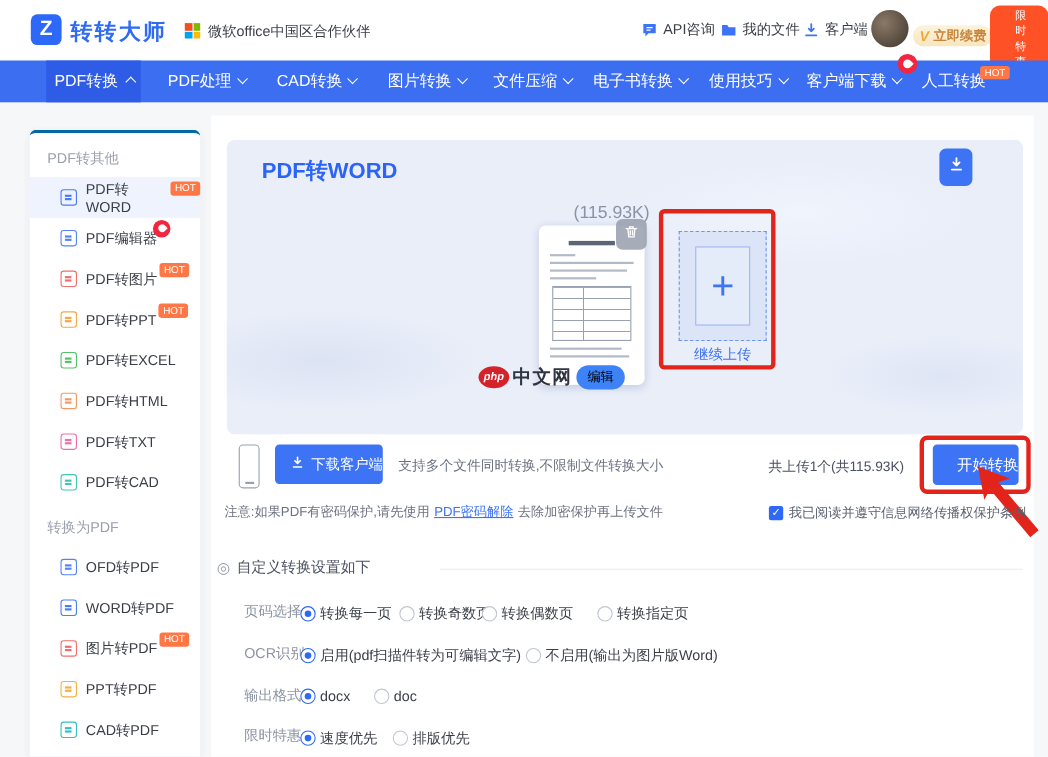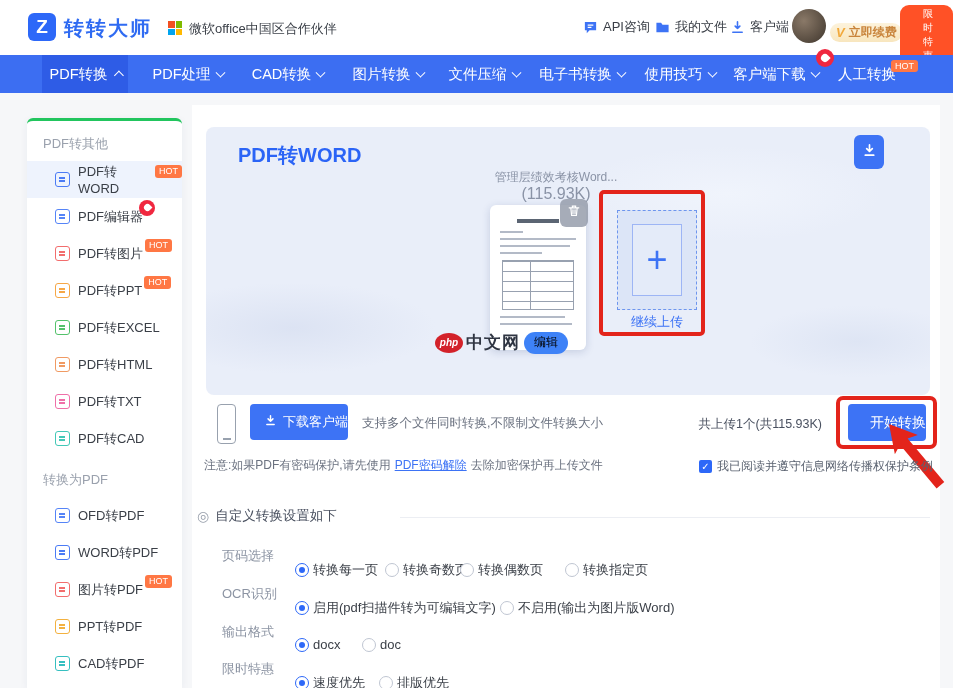--- a/index.html
+++ b/index.html
@@ -27,21 +27,21 @@
   .nav-item.active { background:#2E5CE6; }
   .chev { display:inline-block; width:7px; height:7px; border-right:1.6px solid #fff; border-bottom:1.6px solid #fff; margin-left:6px; }
   .chev.down { transform:rotate(45deg) translate(-2px,-2px); }
   .chev.up { transform:rotate(-135deg) translate(-1px,1px); }
   .fire-badge { position:absolute; width:18px; height:18px; background:#F0273F; border-radius:50%; display:flex; align-items:center; justify-content:center; }
   .flame { width:8px; height:8px; background:#fff; border-radius:50% 0 50% 50%; transform:rotate(45deg); }
   .hot-badge { background:#FF7744; color:#fff; font-size:9px; font-weight:normal; padding:1px 4px; border-radius:3px; line-height:11px; }
   .nav-hot { position:absolute; right:-16px; top:5px; line-height:10px; }
 
   
-  .sidebar { position:absolute; left:27px; top:118px; width:155px; height:570px; background:#fff; border-top:3px solid #22c55e; border-radius:6px 6px 0 0; box-shadow:0 2px 8px rgba(30,50,100,.06); }
+  .sidebar { position:absolute; left:27px; top:118px; width:155px; height:570px; background:#fff; border-top:3px solid #0369a1; border-radius:6px 6px 0 0; box-shadow:0 2px 8px rgba(30,50,100,.06); }
   .sb-section { padding:14px 0 8px 16px; font-size:13px; color:#9AA1AD; }
   .sb-item { position:relative; height:37px; display:flex; align-items:center; padding-left:28px; font-size:13px; color:#3A3F47; cursor:pointer; }
   .sb-item.active { background:#EEF3FD; }
   .s-icon { width:15px; height:15px; border:1.4px solid currentColor; border-radius:3px; margin-right:8px; position:relative; flex:0 0 auto; }
   .s-icon::after { content:""; position:absolute; left:3px; top:4px; width:6px; height:1.6px; background:currentColor; box-shadow:0 3px 0 currentColor; }
   .sb-hot { margin-left:2px; transform:translateY(-8px); }
   .sb-fire { position:relative; transform:translate(-4px,-9px); width:16px; height:16px; }
   .sb-fire .flame { width:7px; height:7px; }
 
   
@@ -81,21 +81,21 @@
   .note { position:absolute; left:12px; top:352px; font-size:12px; color:#6B7280; }
   .note a { color:#3D73F5; text-decoration:underline; cursor:pointer; margin:0 4px; }
   .agree { position:absolute; right:7px; top:353px; display:flex; align-items:center; gap:5px; font-size:12px; color:#5A6270; }
   .cbx { width:13px; height:13px; background:#2D68F8; border-radius:2px; color:#fff; font-size:10px; line-height:13px; text-align:center; cursor:pointer; }
 
   .set-title { position:absolute; left:5px; top:402px; font-size:13.5px; color:#4A5160; display:flex; align-items:center; gap:6px; }
   .gear { color:#9AA1AD; font-size:14px; }
   .set-divider { position:absolute; left:208px; top:412px; width:530px; height:1px; background:#ECEEF3; }
   .set-row { position:absolute; left:0; width:748px; height:20px; }
   .row-label { position:absolute; left:30px; top:2px; font-size:13px; color:#8C94A3; }
-  .opt { position:absolute; top:16px; display:flex; align-items:center; gap:4px; cursor:pointer;margin-left:22px; }
+  .opt { position:absolute; top:4px; display:flex; align-items:center; gap:4px; cursor:pointer; }
   .opt-label { font-size:13px; color:#3A3F47; }
   .radio { width:14px; height:14px; border-radius:50%; border:1px solid #C0C6D2; background:#fff; position:relative; flex:0 0 auto; }
   .radio.checked { border-color:#2D68F8; }
   .radio.checked::after { content:""; position:absolute; left:3px; top:3px; width:6px; height:6px; border-radius:50%; background:#2D68F8; }
 
   .anno-arrow { position:absolute; pointer-events:none; }
 </style>
 </head>
 <body>
 
@@ -230,21 +230,20 @@
 
   <div class="main">
     <div class="banner">
       <div class="main-title">PDF转WORD</div>
       <div class="dl-sq">
         <span><svg width="15" height="15" viewBox="0 0 16 16">
               <path d="M8 2v7M8 9L5 6M8 9l3-3M3.5 13h9" stroke="#fff" stroke-width="1.8" fill="none" stroke-linecap="round"></path>
             </svg></span>
       </div>
 
-      <div class="file-name">管理层绩效考核Word...</div>
       <div class="file-size">(115.93K)</div>
 
       <div class="thumb">
         <div class="t-title"></div>
         <div class="t-line" style="width:30%"></div>
         <div class="t-line" style="width:100%"></div>
         <div class="t-line" style="width:92%"></div>
         <div class="t-line" style="width:55%"></div>
         <div class="t-table"></div>
         <div class="t-line" style="width:85%"></div>

